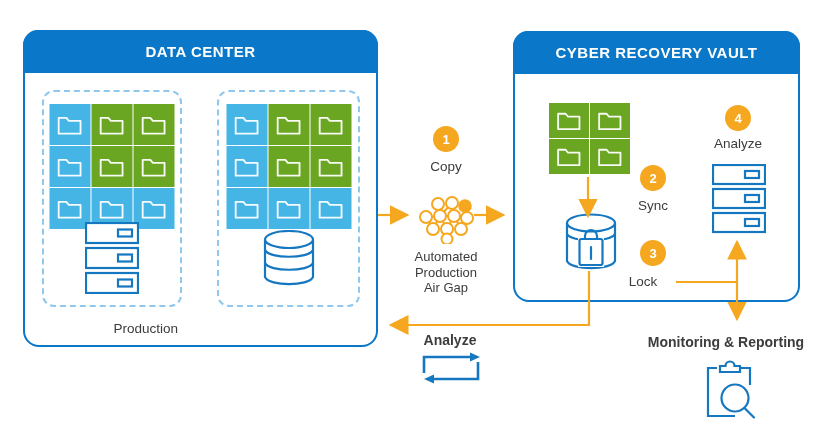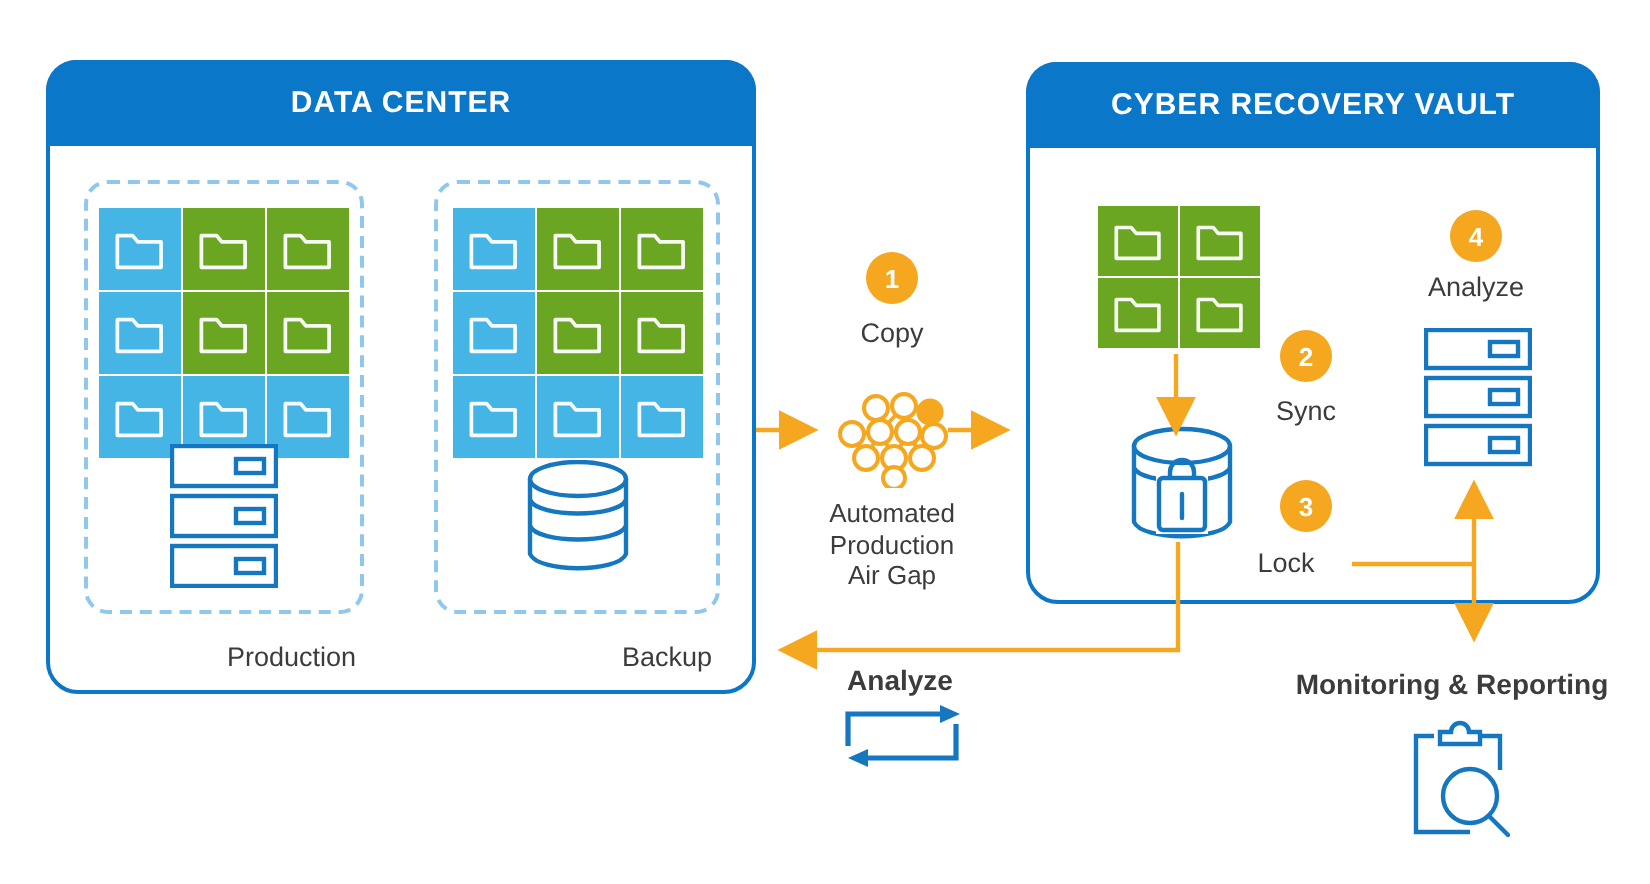--- a/index.html
+++ b/index.html
@@ -157,21 +157,20 @@
             </svg>
           </div>
         </div>
       <svg class="icon ic" style="left:50%;transform:translateX(-50%);top:138px;" width="52" height="58" viewBox="0 0 52 58">
         <path d="M2 9.5 V47 C6 56.5 46 56.5 50 47 V9.5"></path>
         <path d="M2 20 C6 29 46 29 50 20"></path>
         <path d="M2 33 C6 42 46 42 50 33"></path>
         <ellipse cx="26" cy="9.5" rx="24" ry="8.5" style="fill:#fff"></ellipse>
       </svg>
     </div>
-    <div class="zone-label" style="left:192px;top:289px;width:139px;">Backup</div>
   </div>
 
   <div class="box" style="left:513px;top:31px;width:283px;height:267px;">
     <div class="box-header">
       <span>CYBER RECOVERY VAULT</span>
     </div>
 
     <div class="grid grid2" style="left:34px;top:70px;">
         <div class="tile" style="background: rgb(106, 166, 34);">
           <svg viewBox="0 0 24 20">

